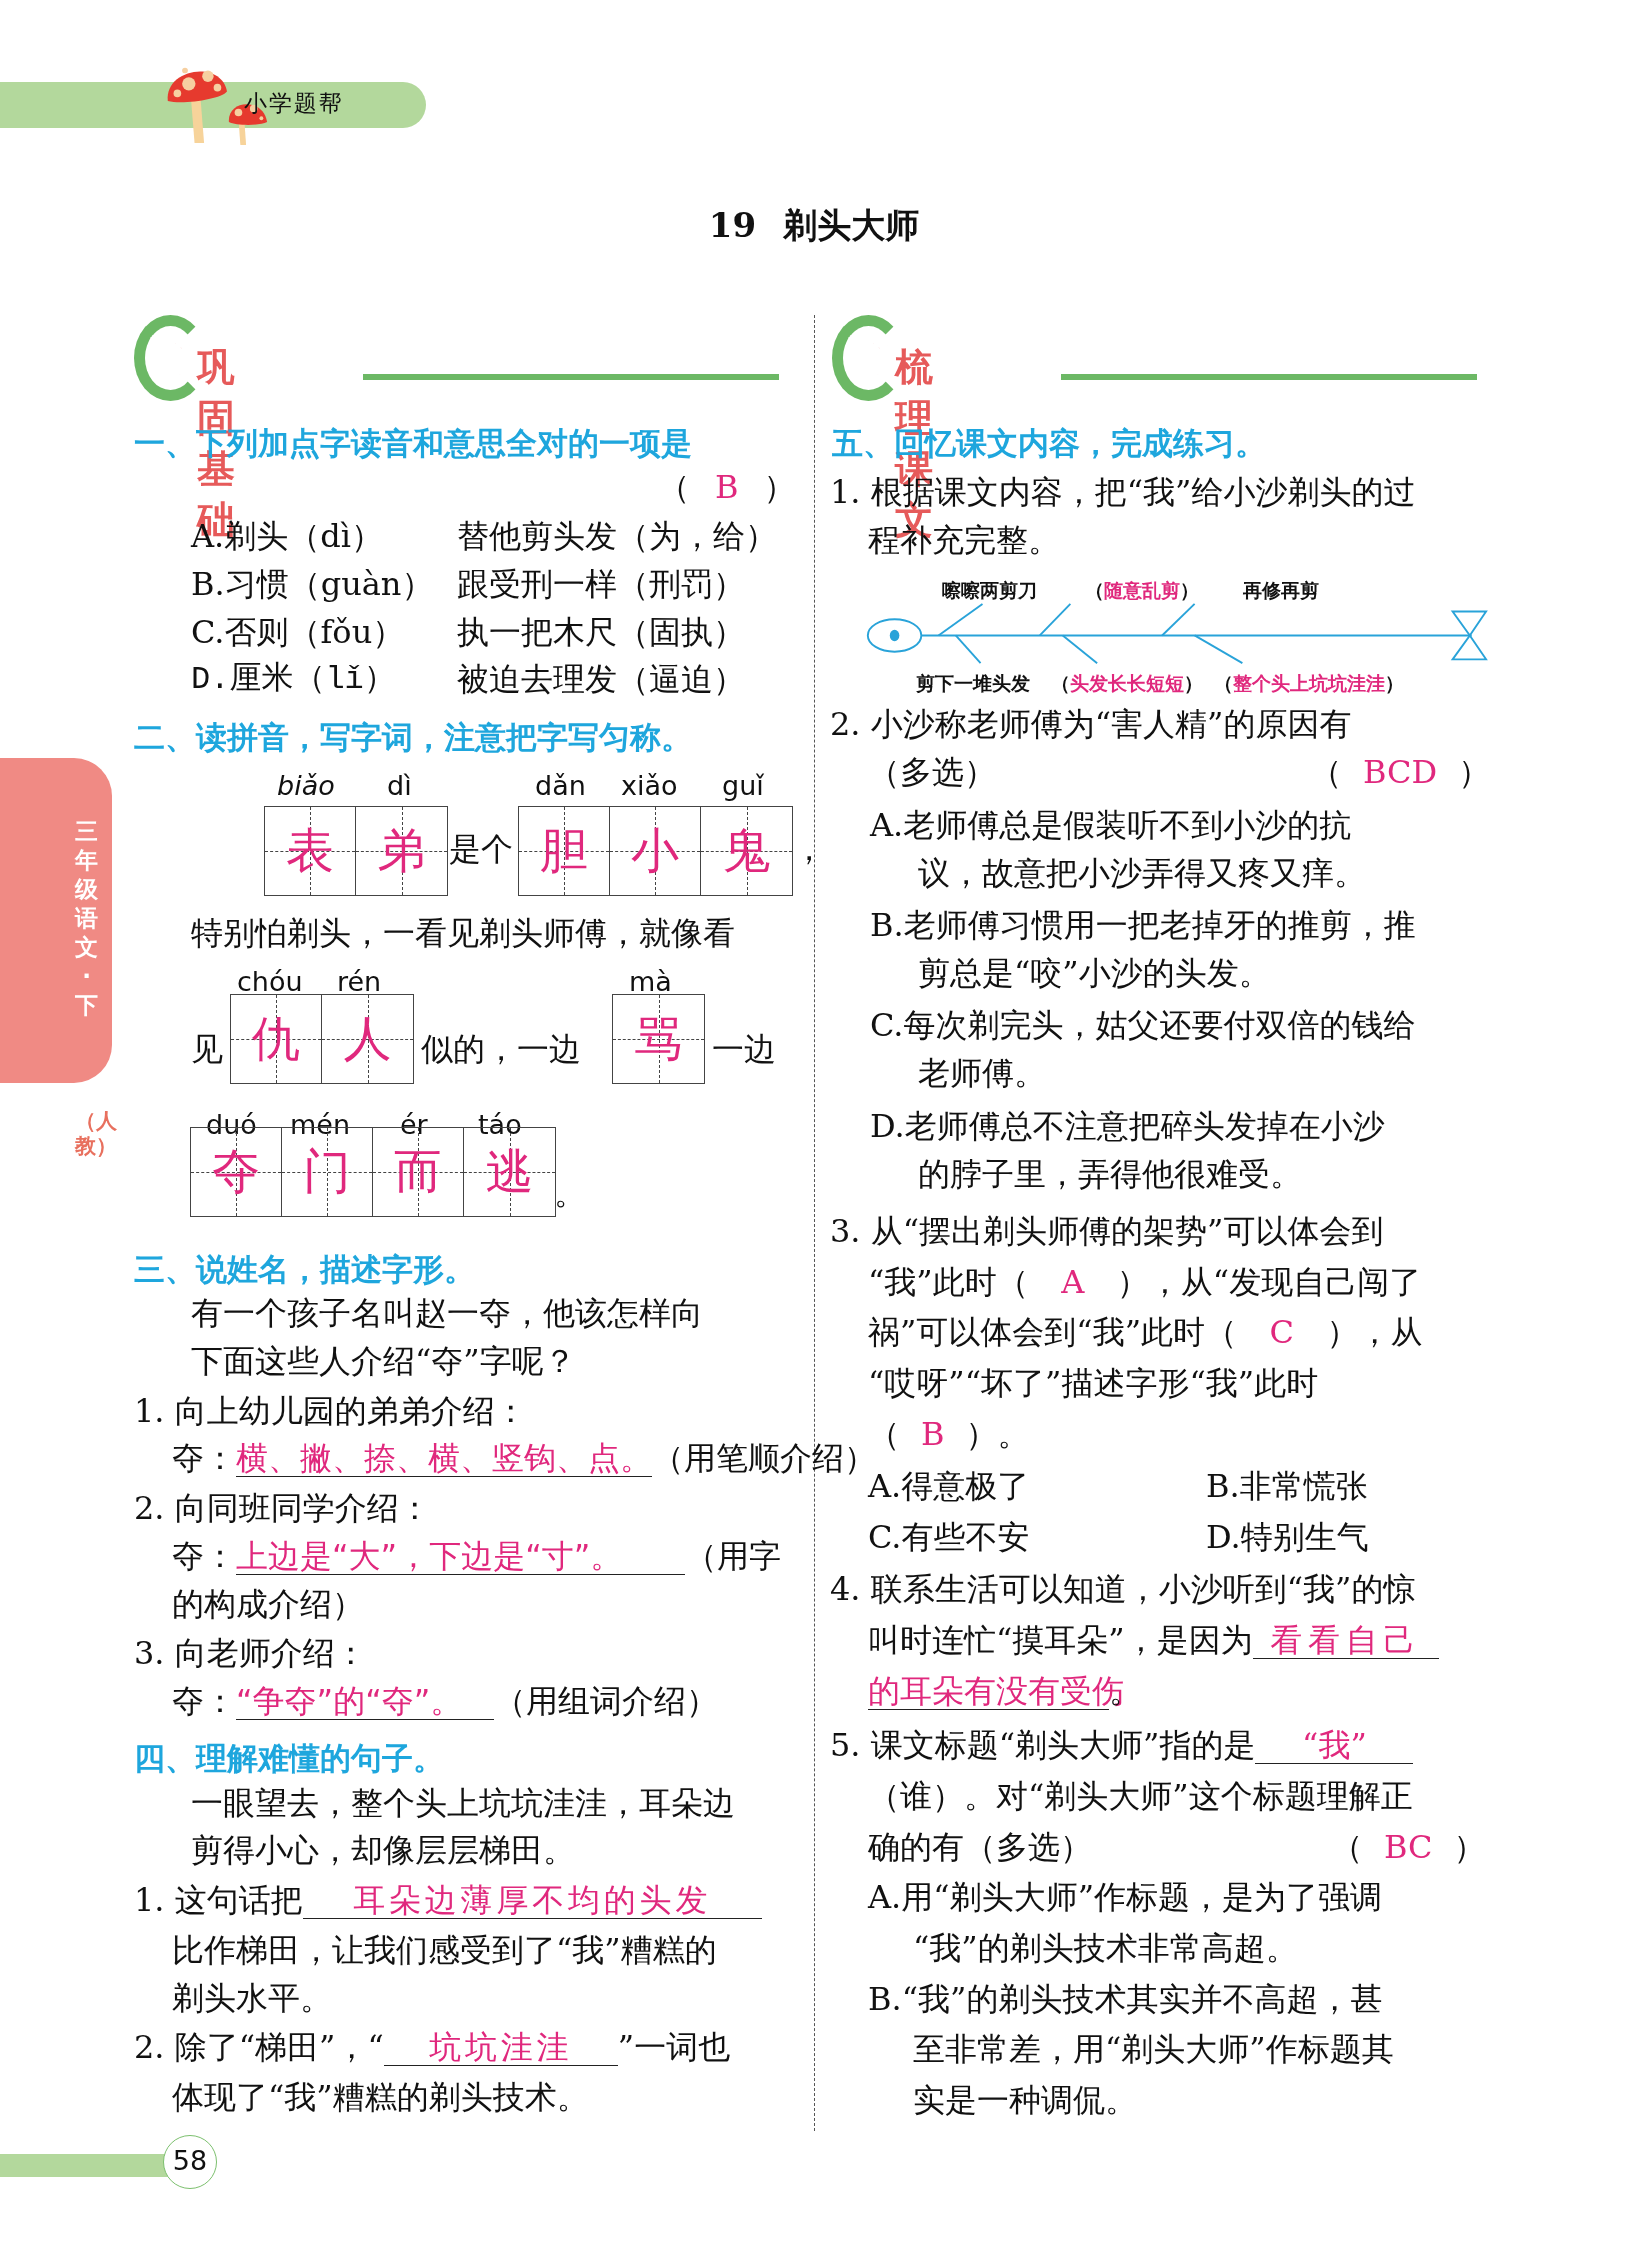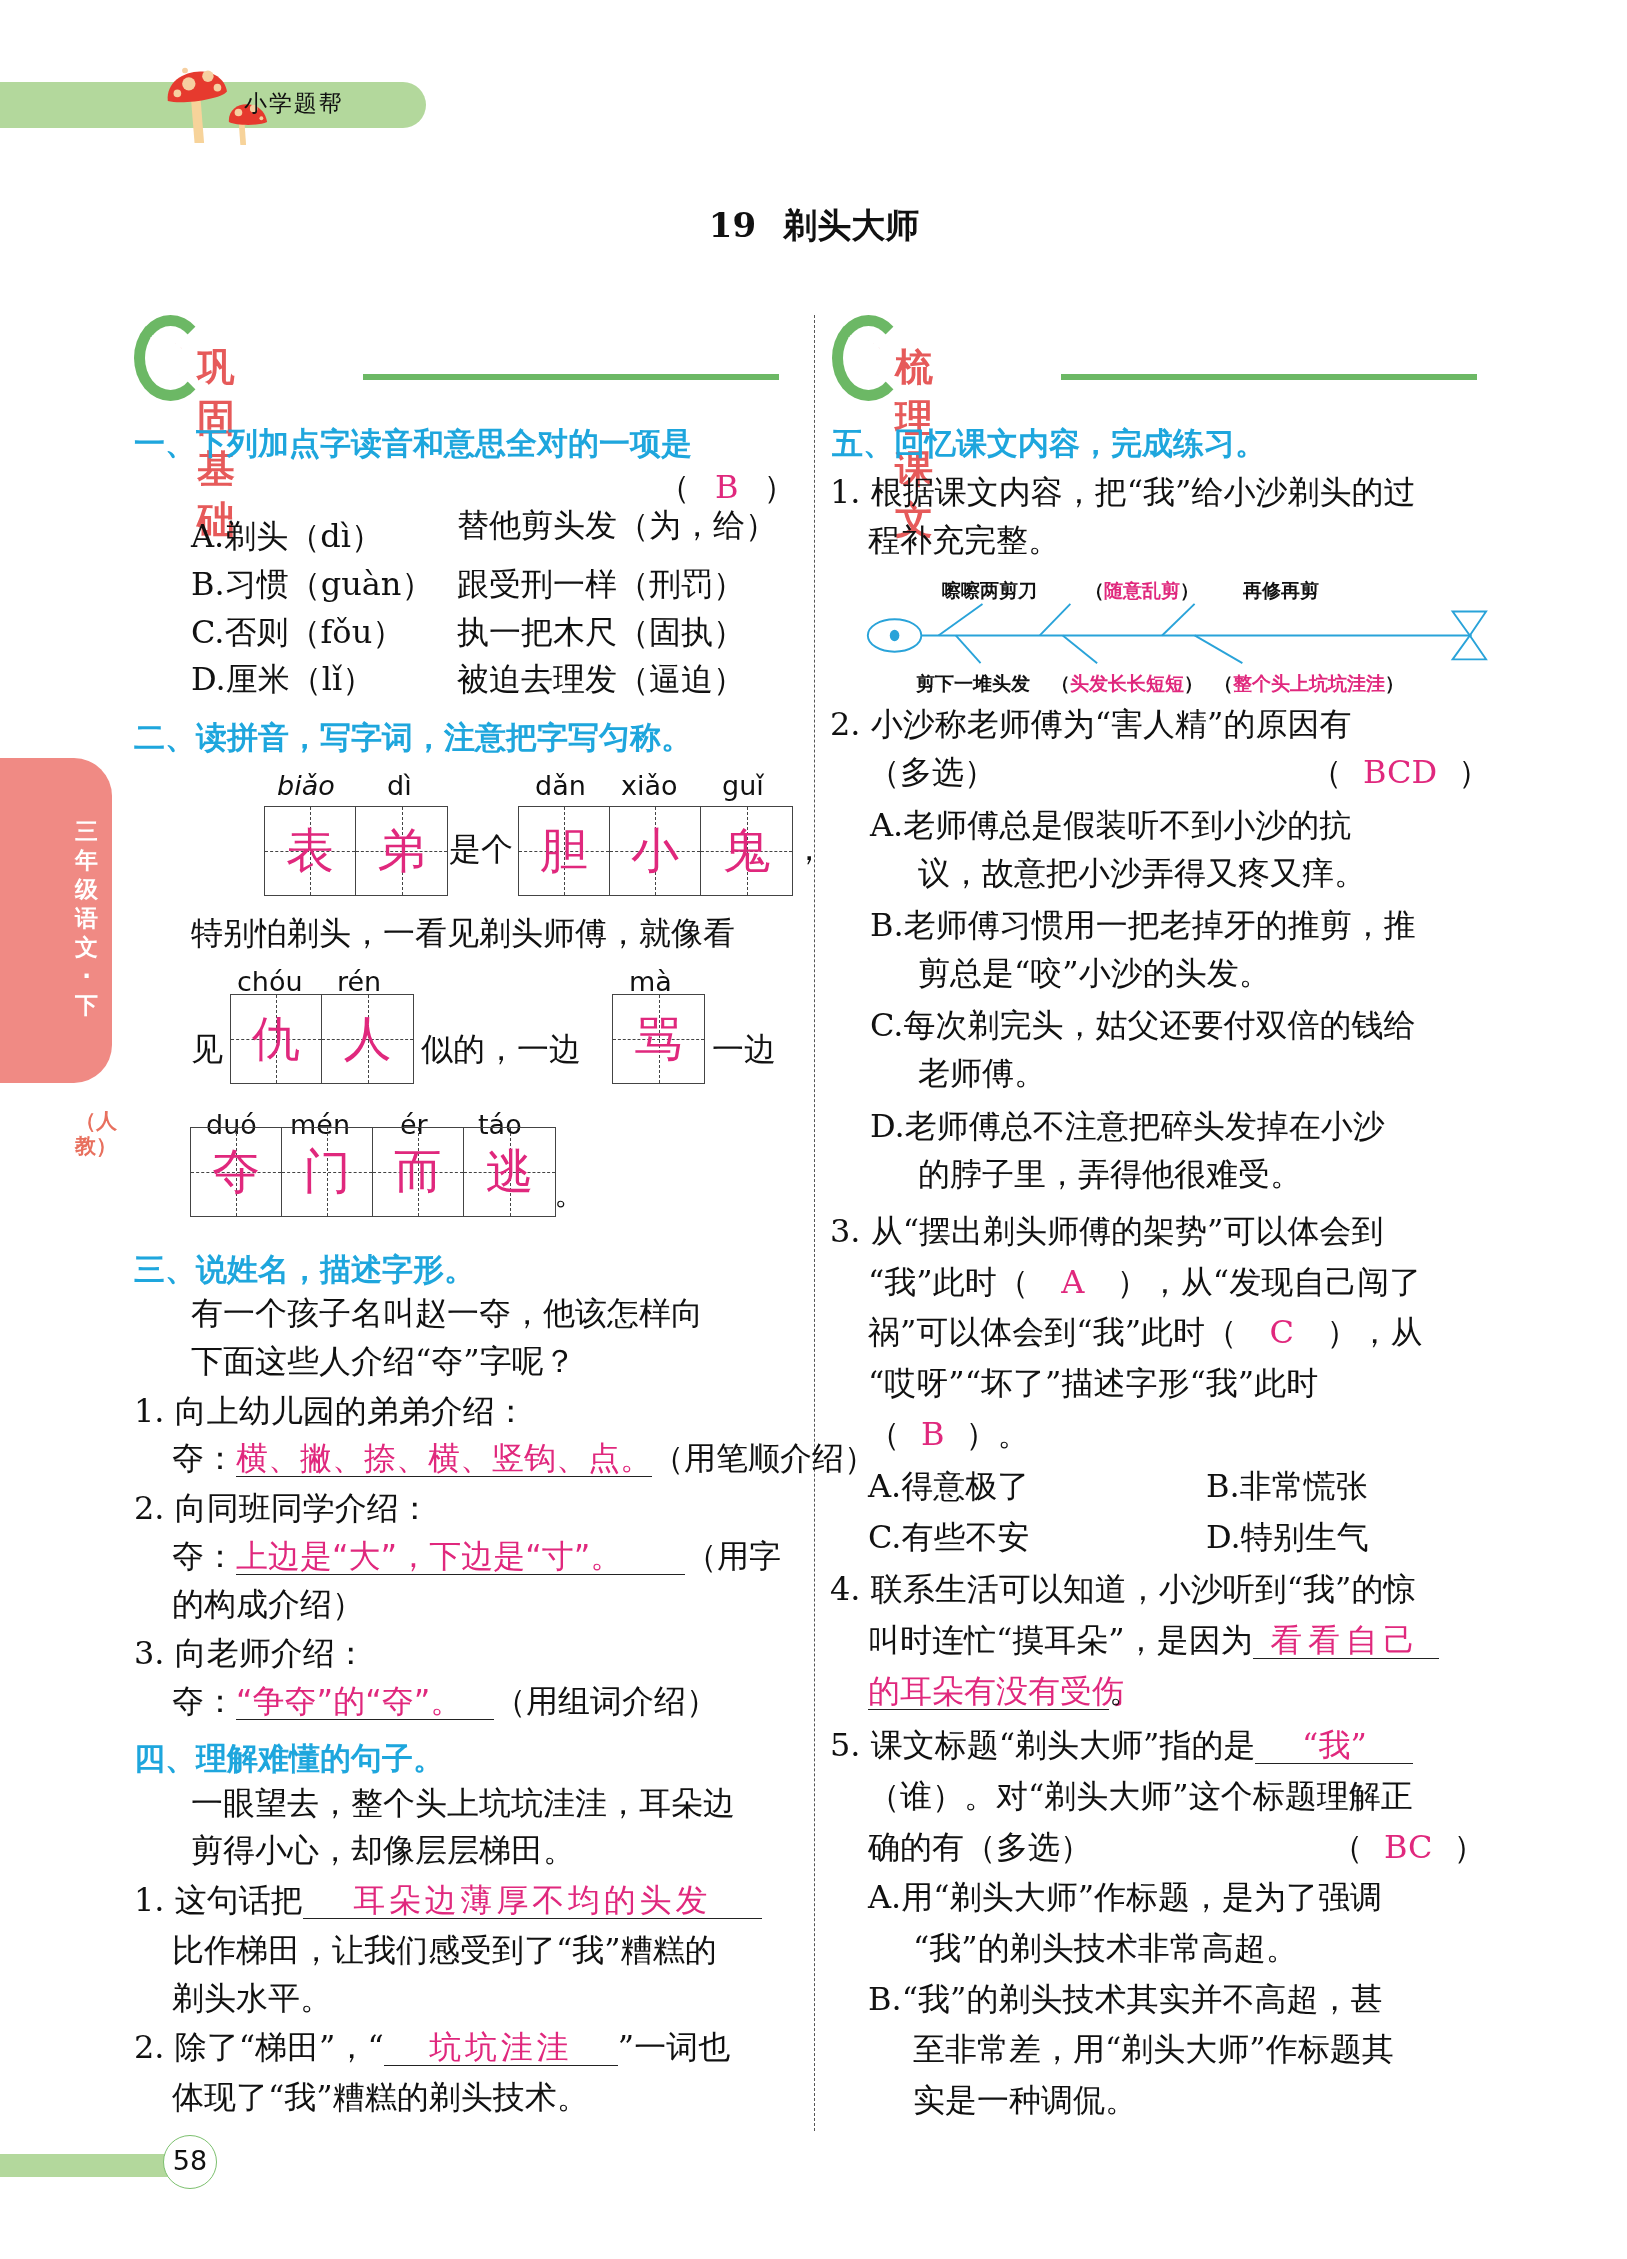--- a/index.html
+++ b/index.html
@@ -87,26 +87,26 @@
   <div class="banner-title">巩固基础</div>
   <div class="banner-line" style="width:416px"></div>
 </div>
 
 <div class="qhead" style="left:134px;top:423px;">一、下列加点字读音和意思全对的一项是</div>
 <div class="txt" style="left:658px;top:470px;">
   <span>（</span><span class="ans-serif" style="margin:0 25px;">B</span><span>）</span>
 </div>
 <div>
   <div class="txt" style="left:191px;top:519px;"><span>A.</span><span>剃头</span><span>（dì）</span></div>
-  <div class="txt" style="left:457px;top:508px;"><span>替他剪头发</span><span>（为，给）</span></div>
+  <div class="txt" style="left:457px;top:519px;"><span>替他剪头发</span><span>（为，给）</span></div>
   <div class="txt" style="left:191px;top:567px;"><span>B.</span><span>习惯</span><span>（guàn）</span></div>
   <div class="txt" style="left:457px;top:567px;"><span>跟受刑一样</span><span>（刑罚）</span></div>
   <div class="txt" style="left:191px;top:615px;"><span>C.</span><span>否则</span><span>（fǒu）</span></div>
   <div class="txt" style="left:457px;top:615px;"><span>执一把木尺</span><span>（固执）</span></div>
-  <div class="txt" style="left:191px;top:662px;"><span>D.</span><span>厘米</span><span>（lǐ）</span></div>
+  <div class="txt" style="left:191px;top:662px;font-family:Liberation Mono, monospace;"><span>D.</span><span>厘米</span><span>（lǐ）</span></div>
   <div class="txt" style="left:457px;top:662px;"><span>被迫去理发</span><span>（逼迫）</span></div>
 </div>
 
 <div class="qhead" style="left:134px;top:717px;">二、读拼音，写字词，注意把字写匀称。</div>
 
 <div class="pinyin" style="left:277px;top:770px;font-style:italic;">biǎo</div>
 <div class="pinyin" style="left:387px;top:770px;">dì</div>
 <div class="grid" style="left:264px;top:806px;">
   <div class="cell">
       <span>表</span>

